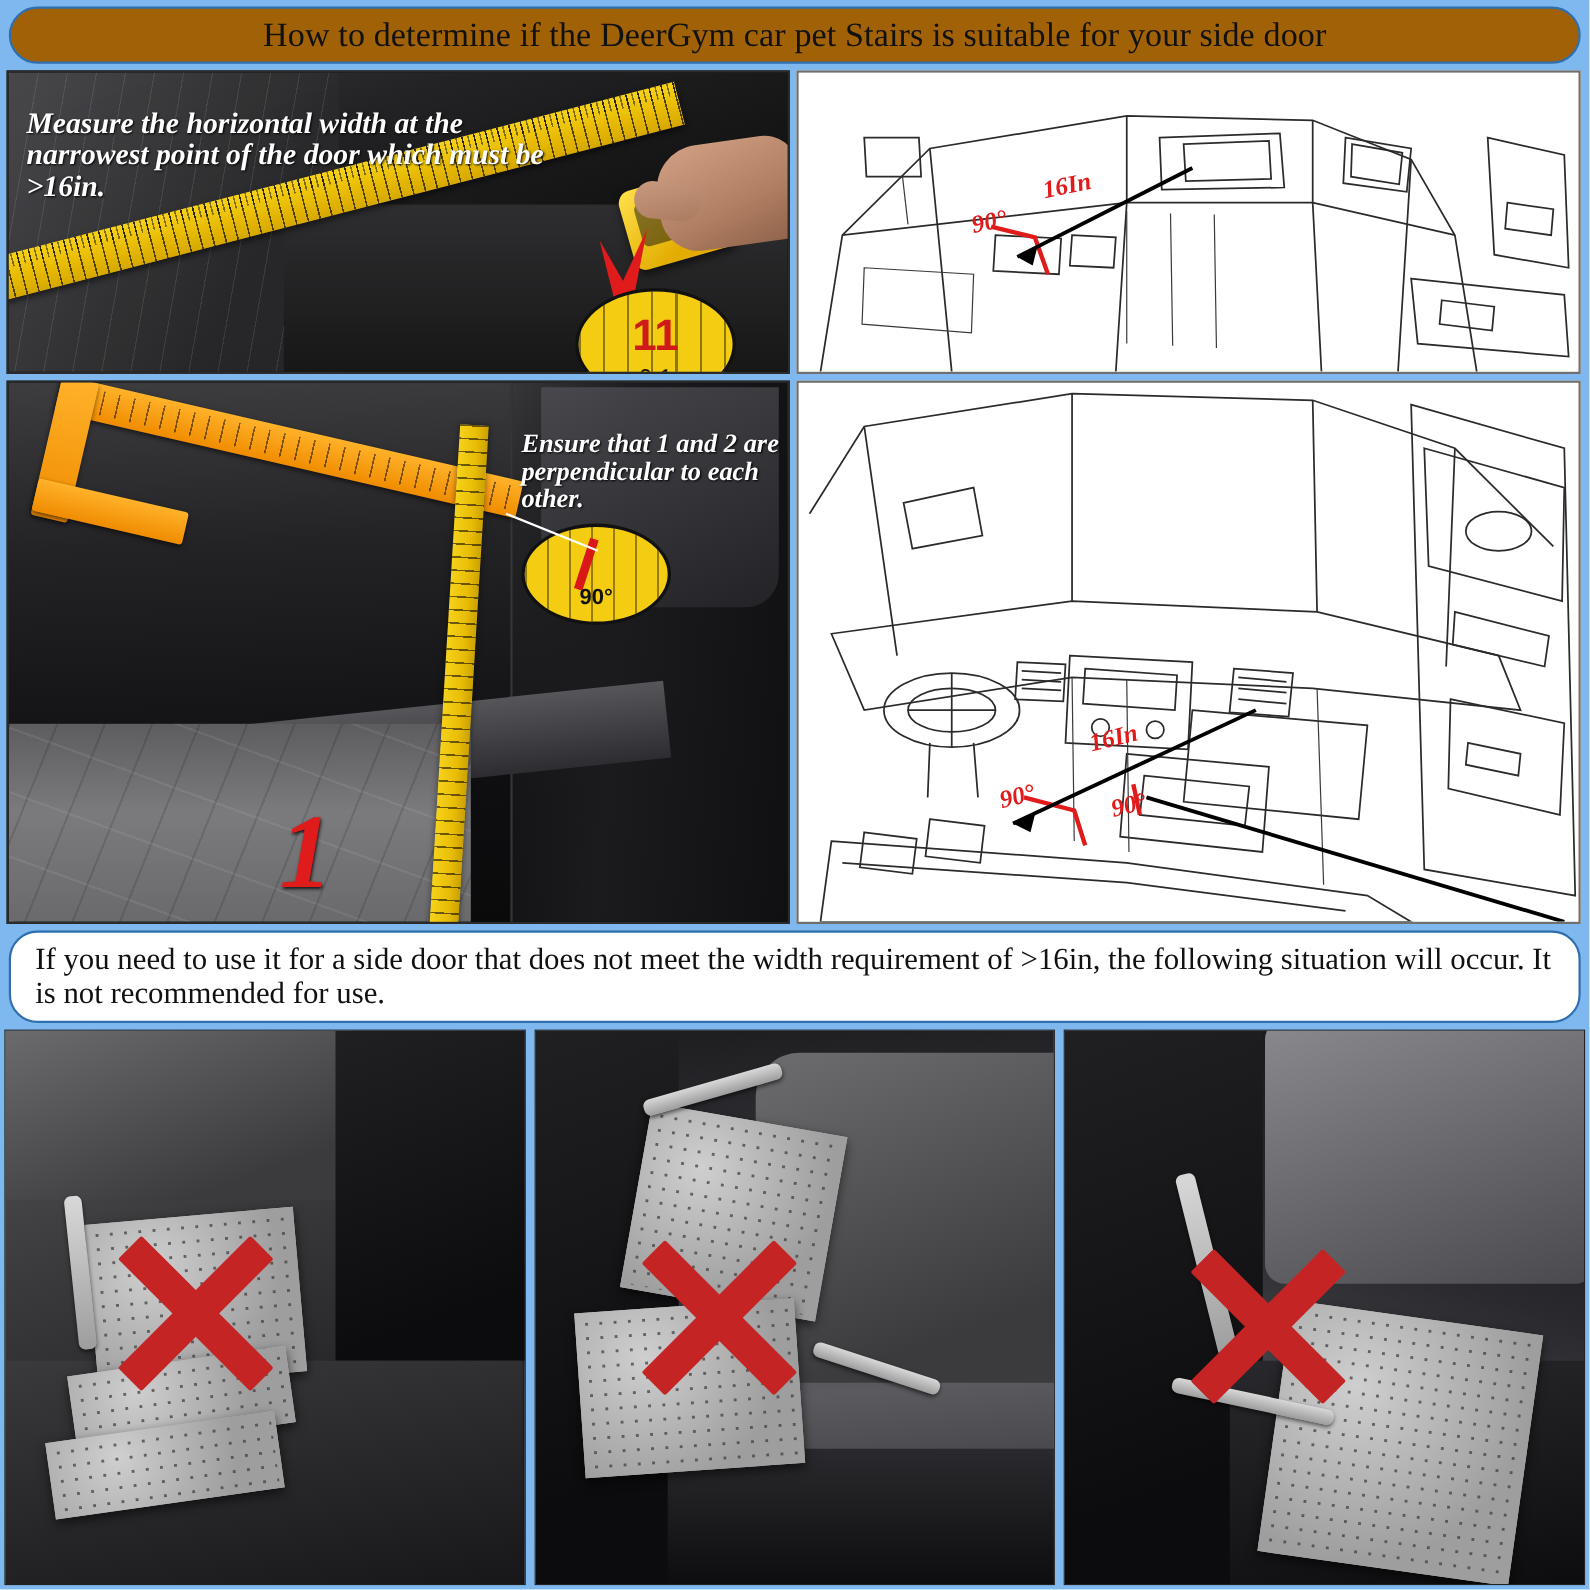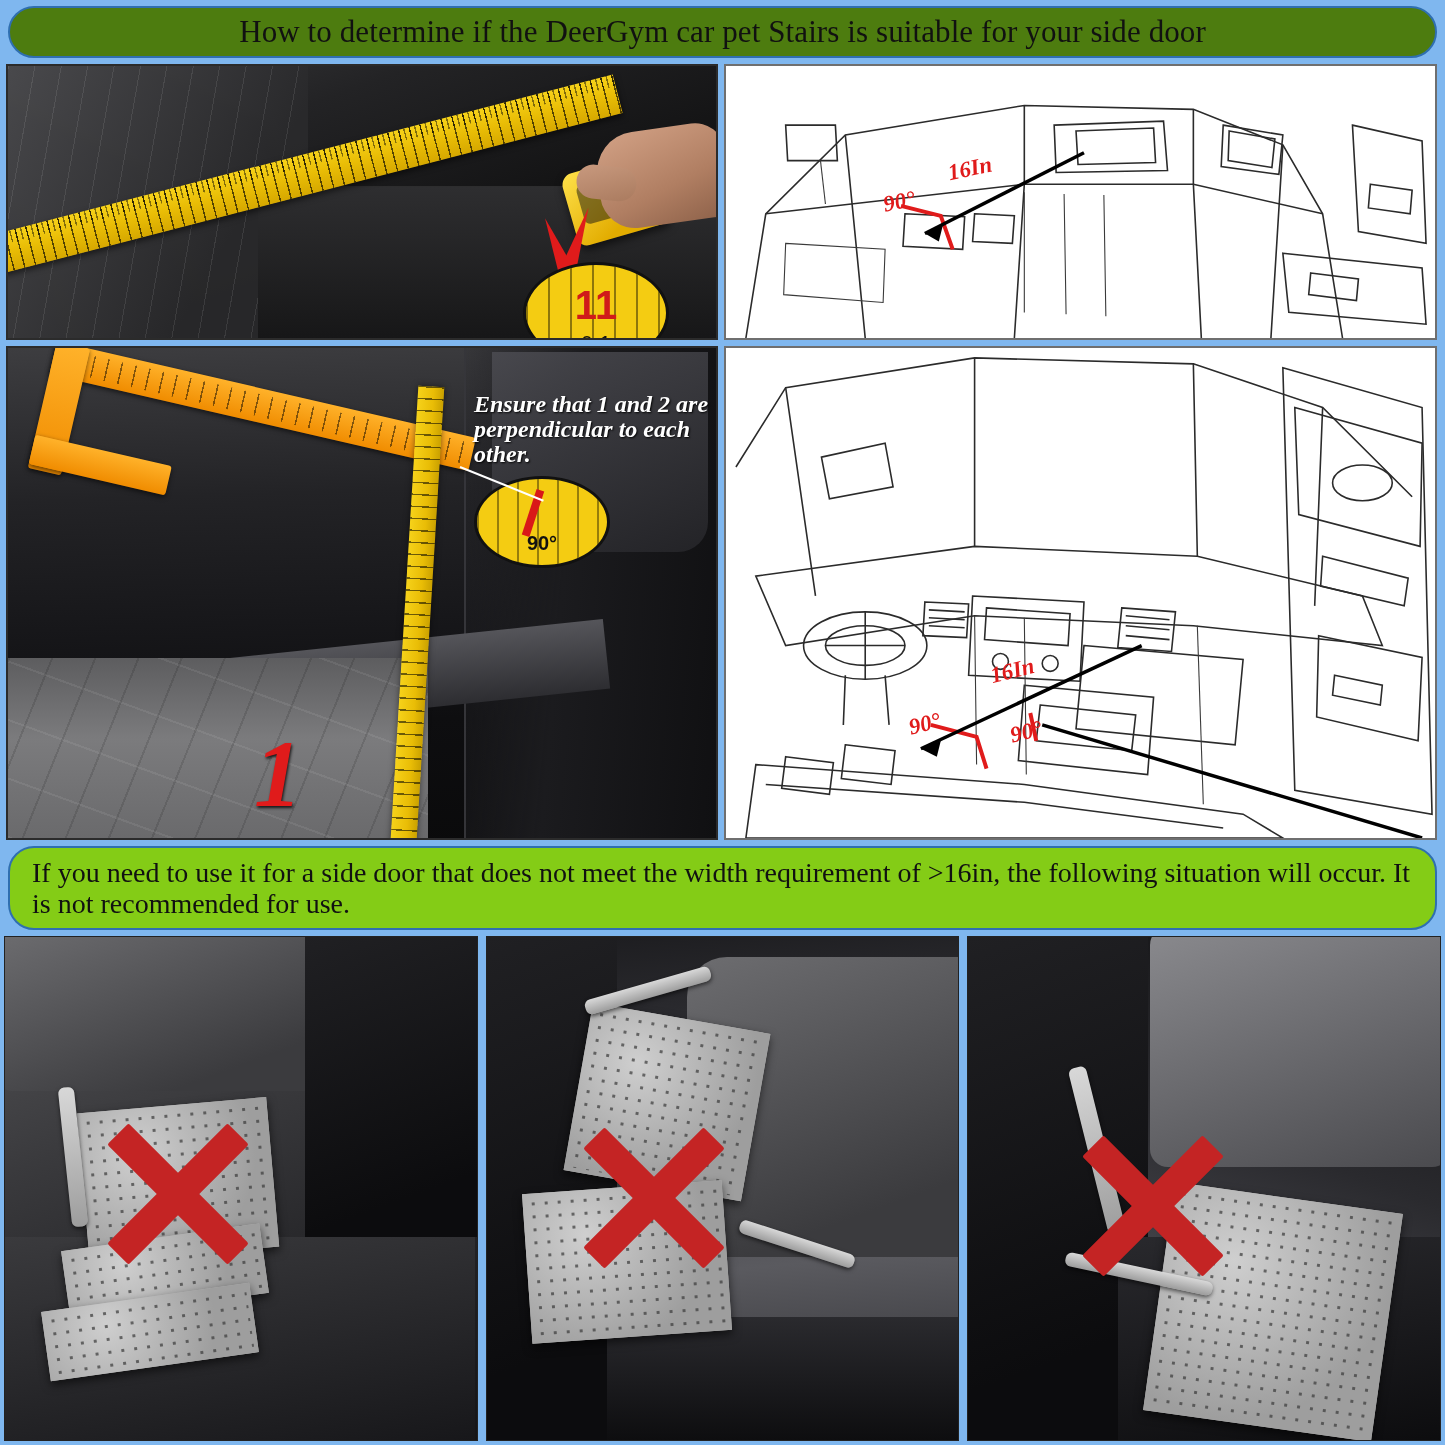--- a/index.html
+++ b/index.html
@@ -21,21 +21,21 @@
     background: #7fb7ef;
   }
 
   
   .title-banner {
     position: absolute;
     left: 8px;
     top: 6px;
     width: 1429px;
     height: 52px;
-    background: #4d7c0f;
+    background: #a16207;
     border: 2px solid #2f6fb0;
     border-radius: 26px;
     display: flex;
     align-items: center;
     justify-content: center;
     box-sizing: border-box;
   }
   .title-banner span {
     font-family: "Liberation Serif", serif;
     font-size: 31px;
@@ -352,21 +352,21 @@
     transform-origin: left center;
   }
   .cap-keep {
     left: 22px; top: 262px; width: 420px; font-size: 27px;
   }
 
   
   .notice {
     position: absolute;
     left: 8px; top: 846px; width: 1429px; height: 84px;
-    background: #84cc16;
+    background: #ffffff;
     border: 2px solid #2f6fb0;
     border-radius: 26px;
     box-sizing: border-box;
     display: flex;
     align-items: center;
     justify-content: center;
     padding: 0 22px;
   }
   .notice span {
     font-family: "Liberation Serif", serif;
@@ -475,20 +475,21 @@
 
     <div class="red-pointer2"></div>
     <div class="red-pointer"></div>
 
     <div class="callout-ellipse callout-a">
       <div class="mini-ticks"></div>
       <div class="big16">11</div>
       <div class="sub16">0    1</div>
     </div>
 
+    <div class="caption cap-a">Measure the horizontal width at the narrowest point of the door which must be &gt;16in.</div>
   </div>
 
   <div class="panel panel-b">
     <svg class="line-art" viewBox="0 0 713 276" preserveAspectRatio="none">
       <g class="la">
         <path d="M20 276 L40 150 L120 70 L300 40 L470 44 L560 80 L600 150 L620 276"></path>
         <path d="M40 150 L300 120 L470 120 L600 150"></path>
         <path d="M300 40 L300 120 M470 44 L470 120"></path>
         <path d="M120 70 L140 276 M560 80 L548 276"></path>
         <path d="M300 120 L290 276 M470 120 L478 276"></path>

